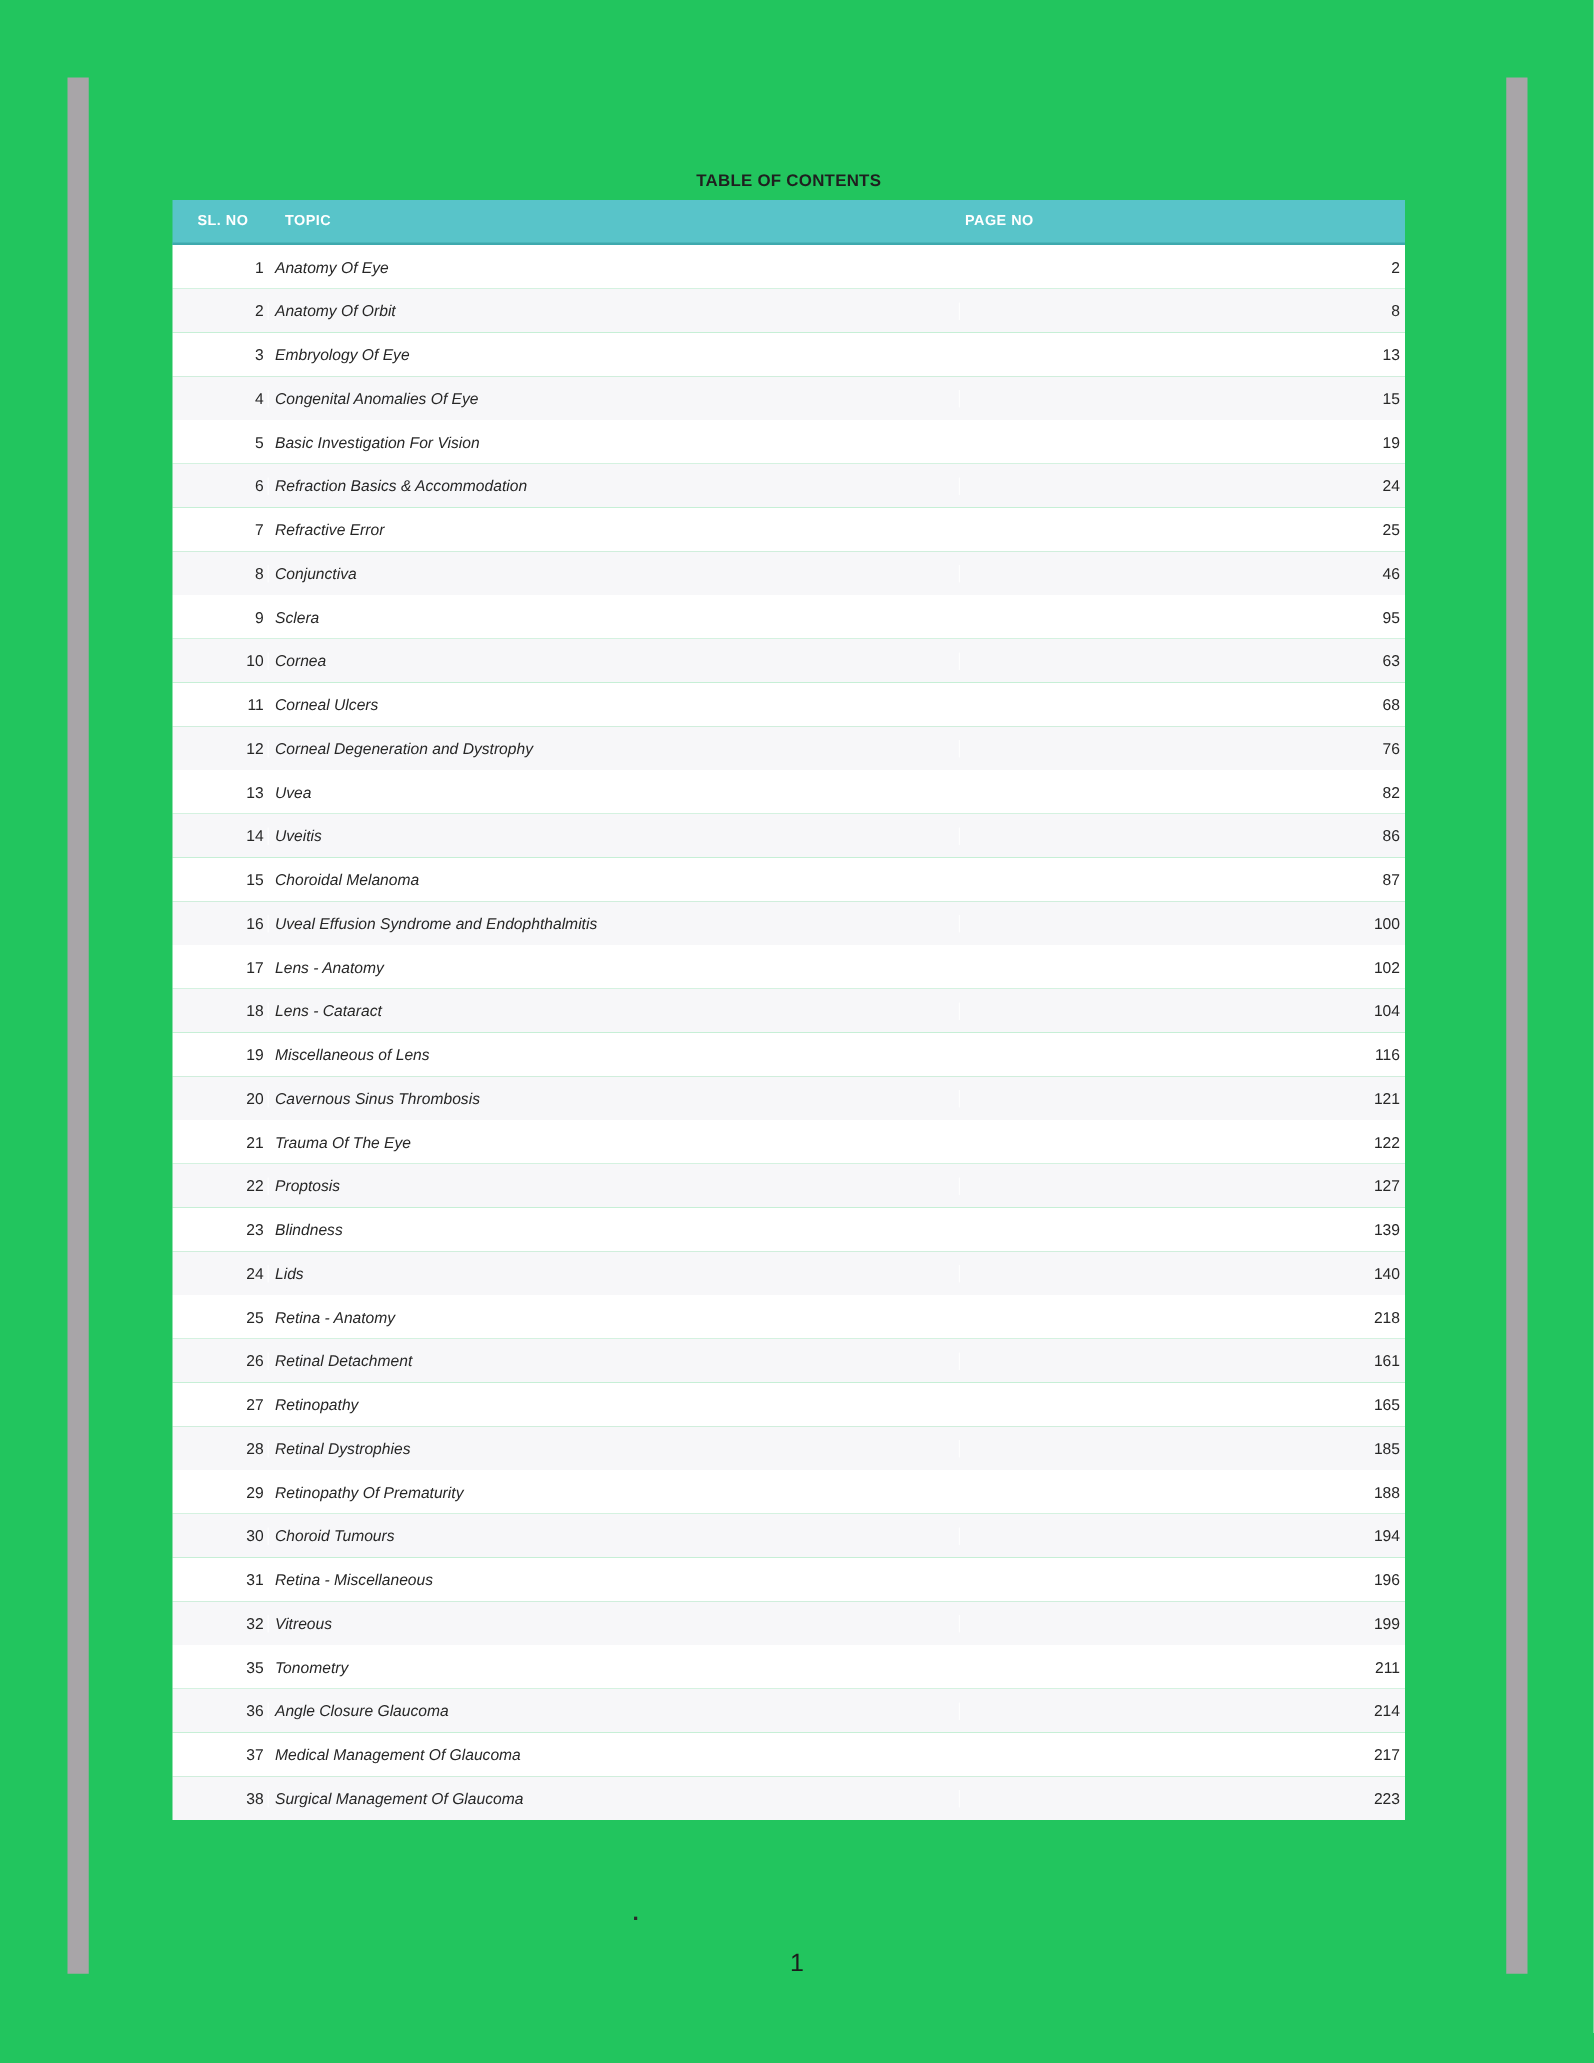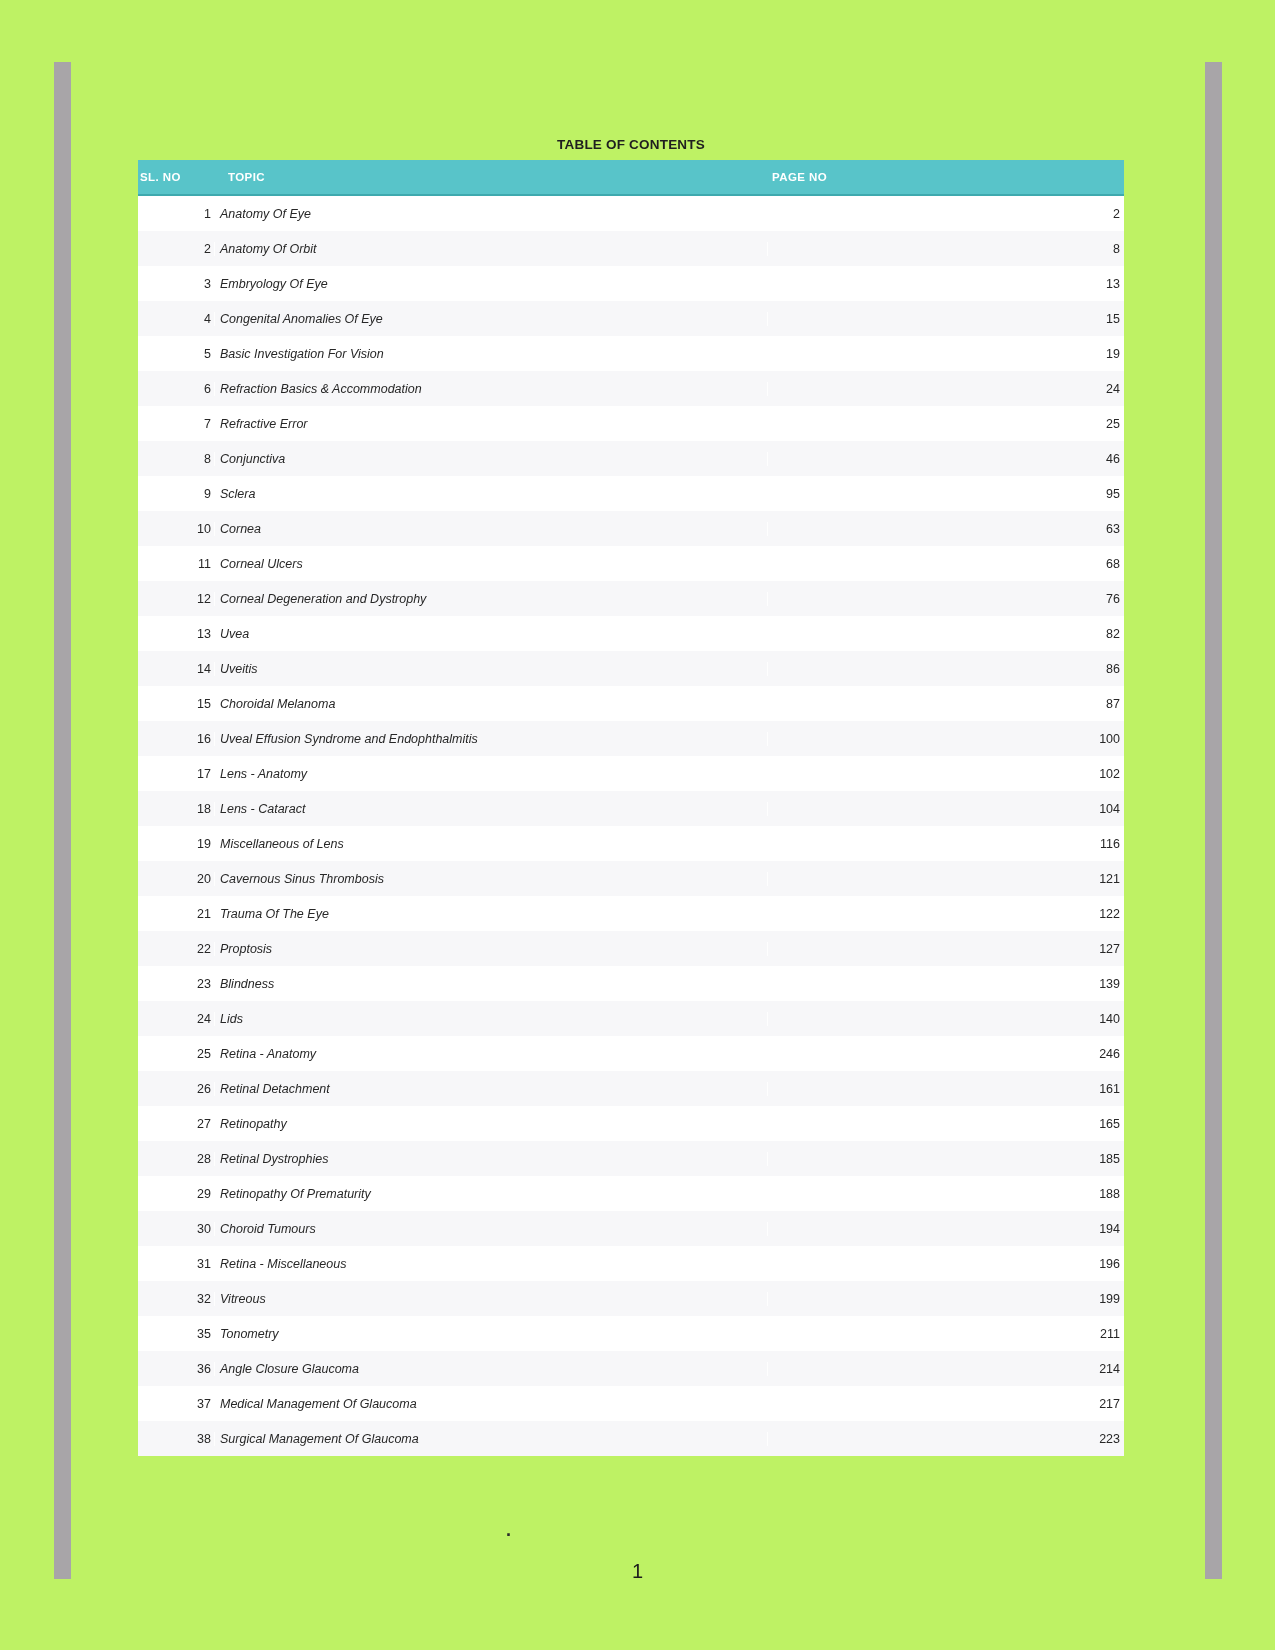--- a/index.html
+++ b/index.html
@@ -1,20 +1,20 @@
 <!DOCTYPE html>
 <html><head>
 <meta charset="utf-8">
 <style>
   html, body { margin: 0; padding: 0; background: #ffffff; }
   .screen {
     position: relative;
     width: 1275px;
     height: 1650px;
-    background: #bef264;
+    background: #22c55e;
     font-family: "Liberation Sans", sans-serif;
     overflow: hidden;
   }
   .edge-bar {
     position: absolute;
     top: 62px;
     width: 17px;
     height: 1517px;
     background: #a8a5a8;
   }
@@ -43,21 +43,21 @@
     display: flex;
     align-items: center;
     height: 34px;
     background: #58c4c9;
     border-bottom: 2px solid #3ea9ae;
     color: #ffffff;
     font-size: 11.5px;
     font-weight: bold;
     letter-spacing: 0.4px;
   }
-  .h-slno  { width: 76px;  padding-left: 2px;  box-sizing: border-box; }
+  .h-slno  { width: 76px;  padding-left: 20px;  box-sizing: border-box; }
   .h-topic { flex: 1;      padding-left: 14px; box-sizing: border-box; }
   .h-pageno{ width: 357px; padding-left: 5px;  box-sizing: border-box; }
 
   .table-body .row {
     display: flex;
     align-items: center;
     height: 35px;
     font-size: 12.5px;
     color: #272727;
   }
@@ -261,21 +261,21 @@
 
     <div class="row">
       <div class="c-slno">24</div>
       <div class="c-topic">Lids</div>
       <div class="c-pageno">140</div>
     </div>
 
     <div class="row">
       <div class="c-slno">25</div>
       <div class="c-topic">Retina - Anatomy</div>
-      <div class="c-pageno">246</div>
+      <div class="c-pageno">218</div>
     </div>
 
     <div class="row">
       <div class="c-slno">26</div>
       <div class="c-topic">Retinal Detachment</div>
       <div class="c-pageno">161</div>
     </div>
 
     <div class="row">
       <div class="c-slno">27</div>

